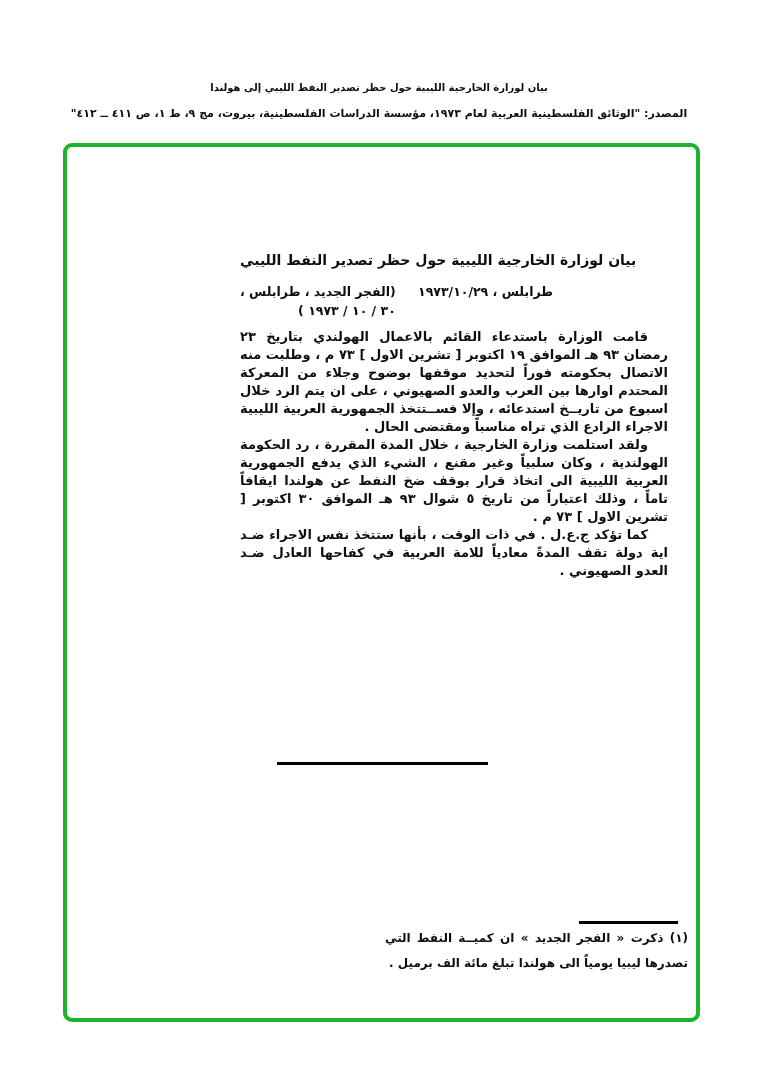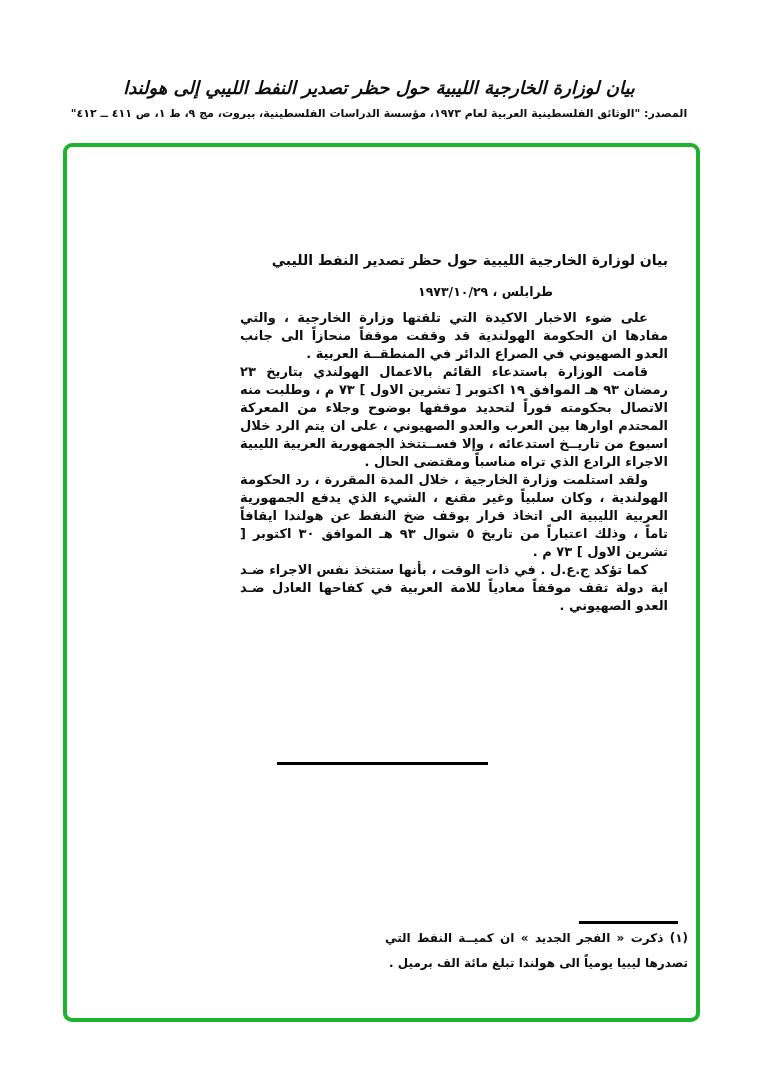--- a/index.html
+++ b/index.html
@@ -11,24 +11,23 @@
     overflow: hidden;
     font-family: "DejaVu Sans", sans-serif;
     color: #0e0e0e;
   }
   
   .header-title {
     position: absolute;
     top: 78px; left: 0; right: 0;
     text-align: center;
     direction: rtl;
-    font-size: 18px;
+    font-size: 10px;
     font-weight: bold;
     line-height: 20px;
-    font-style: italic;
   }
   .header-source {
     position: absolute;
     top: 106px; left: 0; right: 0;
     text-align: center;
     direction: rtl;
     font-size: 11px;
     font-weight: bold;
     line-height: 16px;
   }
@@ -42,21 +41,21 @@
     background: #ffffff;
   }
   
   .doc {
     position: absolute;
     left: 173px; top: 103px;
     width: 428px;
     direction: rtl;
   }
   .doc-title {
-    text-align: right;
+    text-align: left;
     font-size: 14px;
     font-weight: bold;
     line-height: 20px;
     margin-bottom: 12px;
   }
   .doc-title .line { display: block; }
   .dateline {
     display: flex;
     justify-content: space-between;
     align-items: flex-start;
@@ -112,26 +111,29 @@
   <div class="frame" style="border-color: rgb(29, 179, 46);">
 
     <div class="doc">
 
       <div class="doc-title">
         <span class="line">بيان لوزارة الخارجية الليبية حول حظر تصدير النفط الليبي</span>
       </div>
 
       <div class="dateline">
         <div class="dateline-place">طرابلس ، ١٩٧٣/١٠/٢٩</div>
+        <div class="dateline-citation">
+          <span class="line">(الفجر الجديد ، طرابلس ،</span>
+          <span class="line">٣٠ / ١٠ / ١٩٧٣ )</span>
+        </div>
       </div>
 
-      <p class="para">على ضوء الاخبار الاكيدة التي تلقتها وزارة الخارجية ، والتي مفادها ان الحكومة الهولندية قد وقفت موقفاً منحازاً الى جانب العدو الصهيوني في الصراع الدائر في المنطقــة العربية .</p>
       <p class="para">قامت الوزارة باستدعاء القائم بالاعمال الهولندي بتاريخ ٢٣ رمضان ٩٣ هـ الموافق ١٩ اكتوبر [ تشرين الاول ] ٧٣ م ، وطلبت منه الاتصال بحكومته فوراً لتحديد موقفها بوضوح وجلاء من المعركة المحتدم اوارها بين العرب والعدو الصهيوني ، على ان يتم الرد خلال اسبوع من تاريــخ استدعائه ، وإلا فســتتخذ الجمهورية العربية الليبية الاجراء الرادع الذي تراه مناسباً ومقتضى الحال .</p>
       <p class="para">ولقد استلمت وزارة الخارجية ، خلال المدة المقررة ، رد الحكومة الهولندية ، وكان سلبياً وغير مقنع ، الشيء الذي يدفع الجمهورية العربية الليبية الى اتخاذ قرار بوقف ضخ النفط عن هولندا ايقافاً تاماً ، وذلك اعتباراً من تاريخ ٥ شوال ٩٣ هـ الموافق ٣٠ اكتوبر [ تشرين الاول ] ٧٣ م .</p>
-      <p class="para">كما تؤكد ج.ع.ل . في ذات الوقت ، بأنها ستتخذ نفس الاجراء ضـد اية دولة تقف موقفاً معادياً للامة العربية في كفاحها العادل ضـد العدو الصهيوني .</p>
+      <p class="para">كما تؤكد ج.ع.ل . في ذات الوقت ، بأنها ستتخذ نفس الاجراء ضـد اية دولة تقف المدةً معادياً للامة العربية في كفاحها العادل ضـد العدو الصهيوني .</p>
 
     </div>
 
     <div class="divider"></div>
 
     <div class="footnote-sep"></div>
 
     <div class="footnote">(١) ذكرت « الفجر الجديد » ان كميــة النفط التي تصدرها ليبيا يومياً الى هولندا تبلغ مائة الف برميل .</div>
 
   </div>

